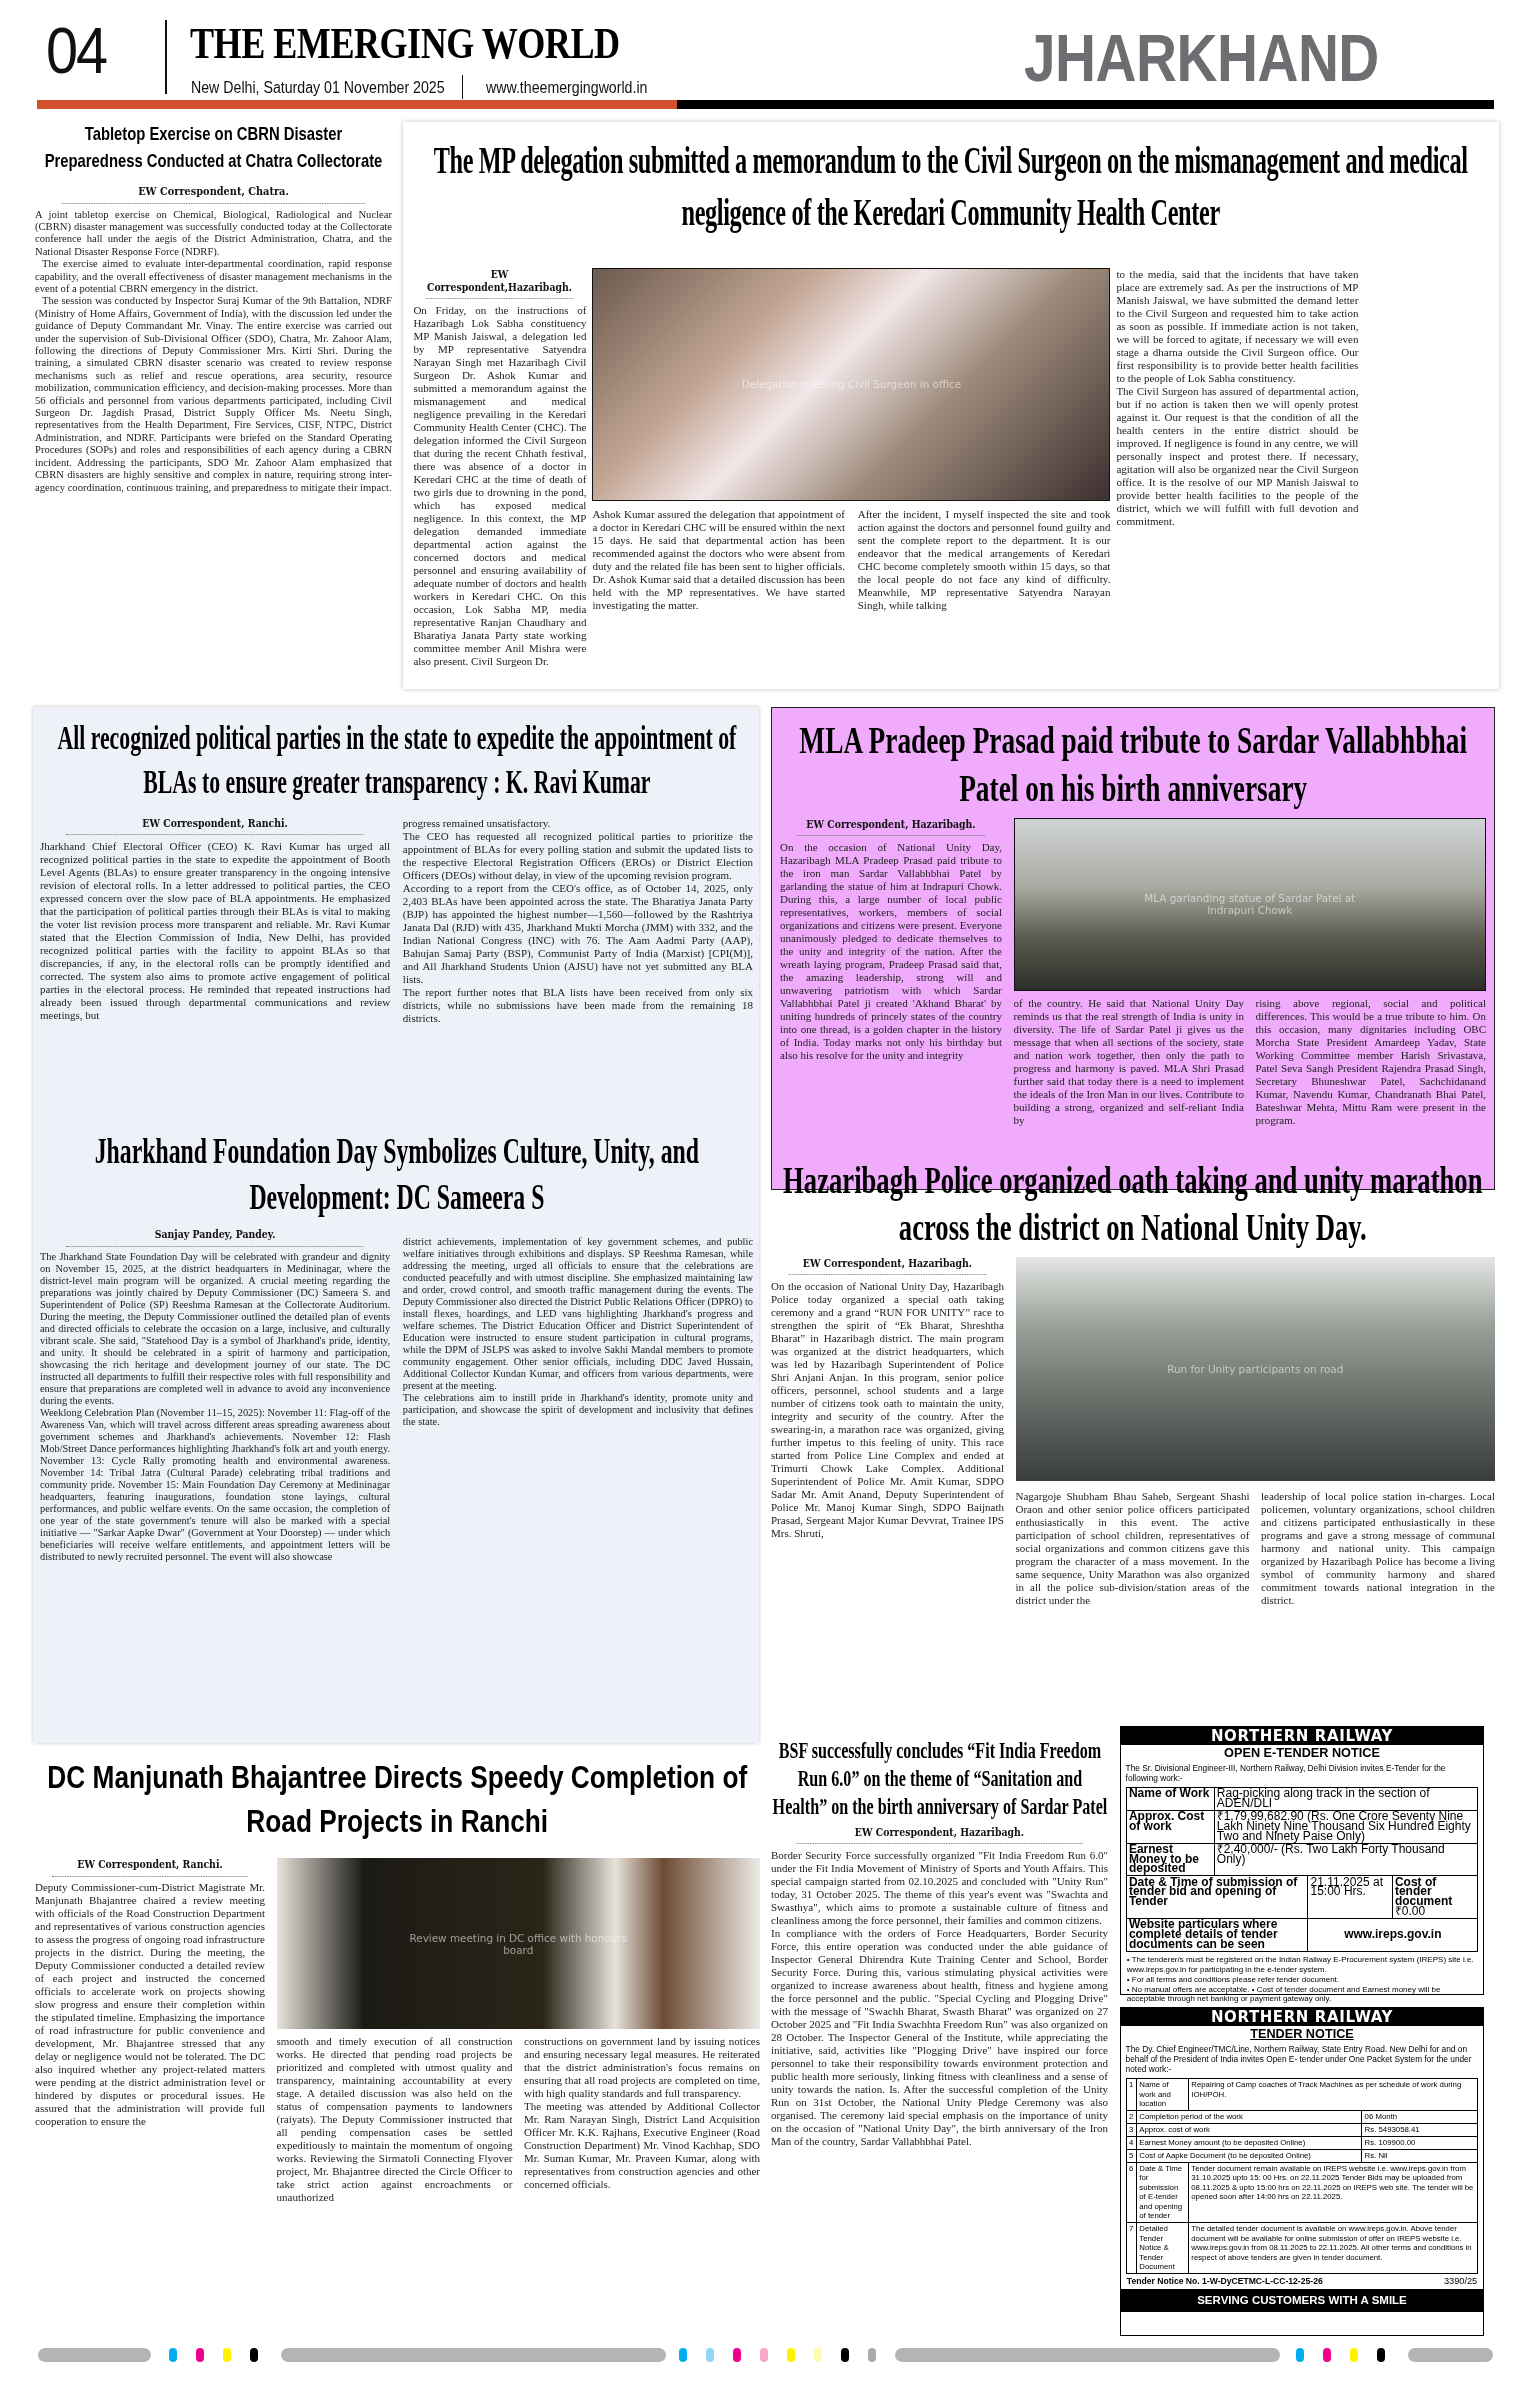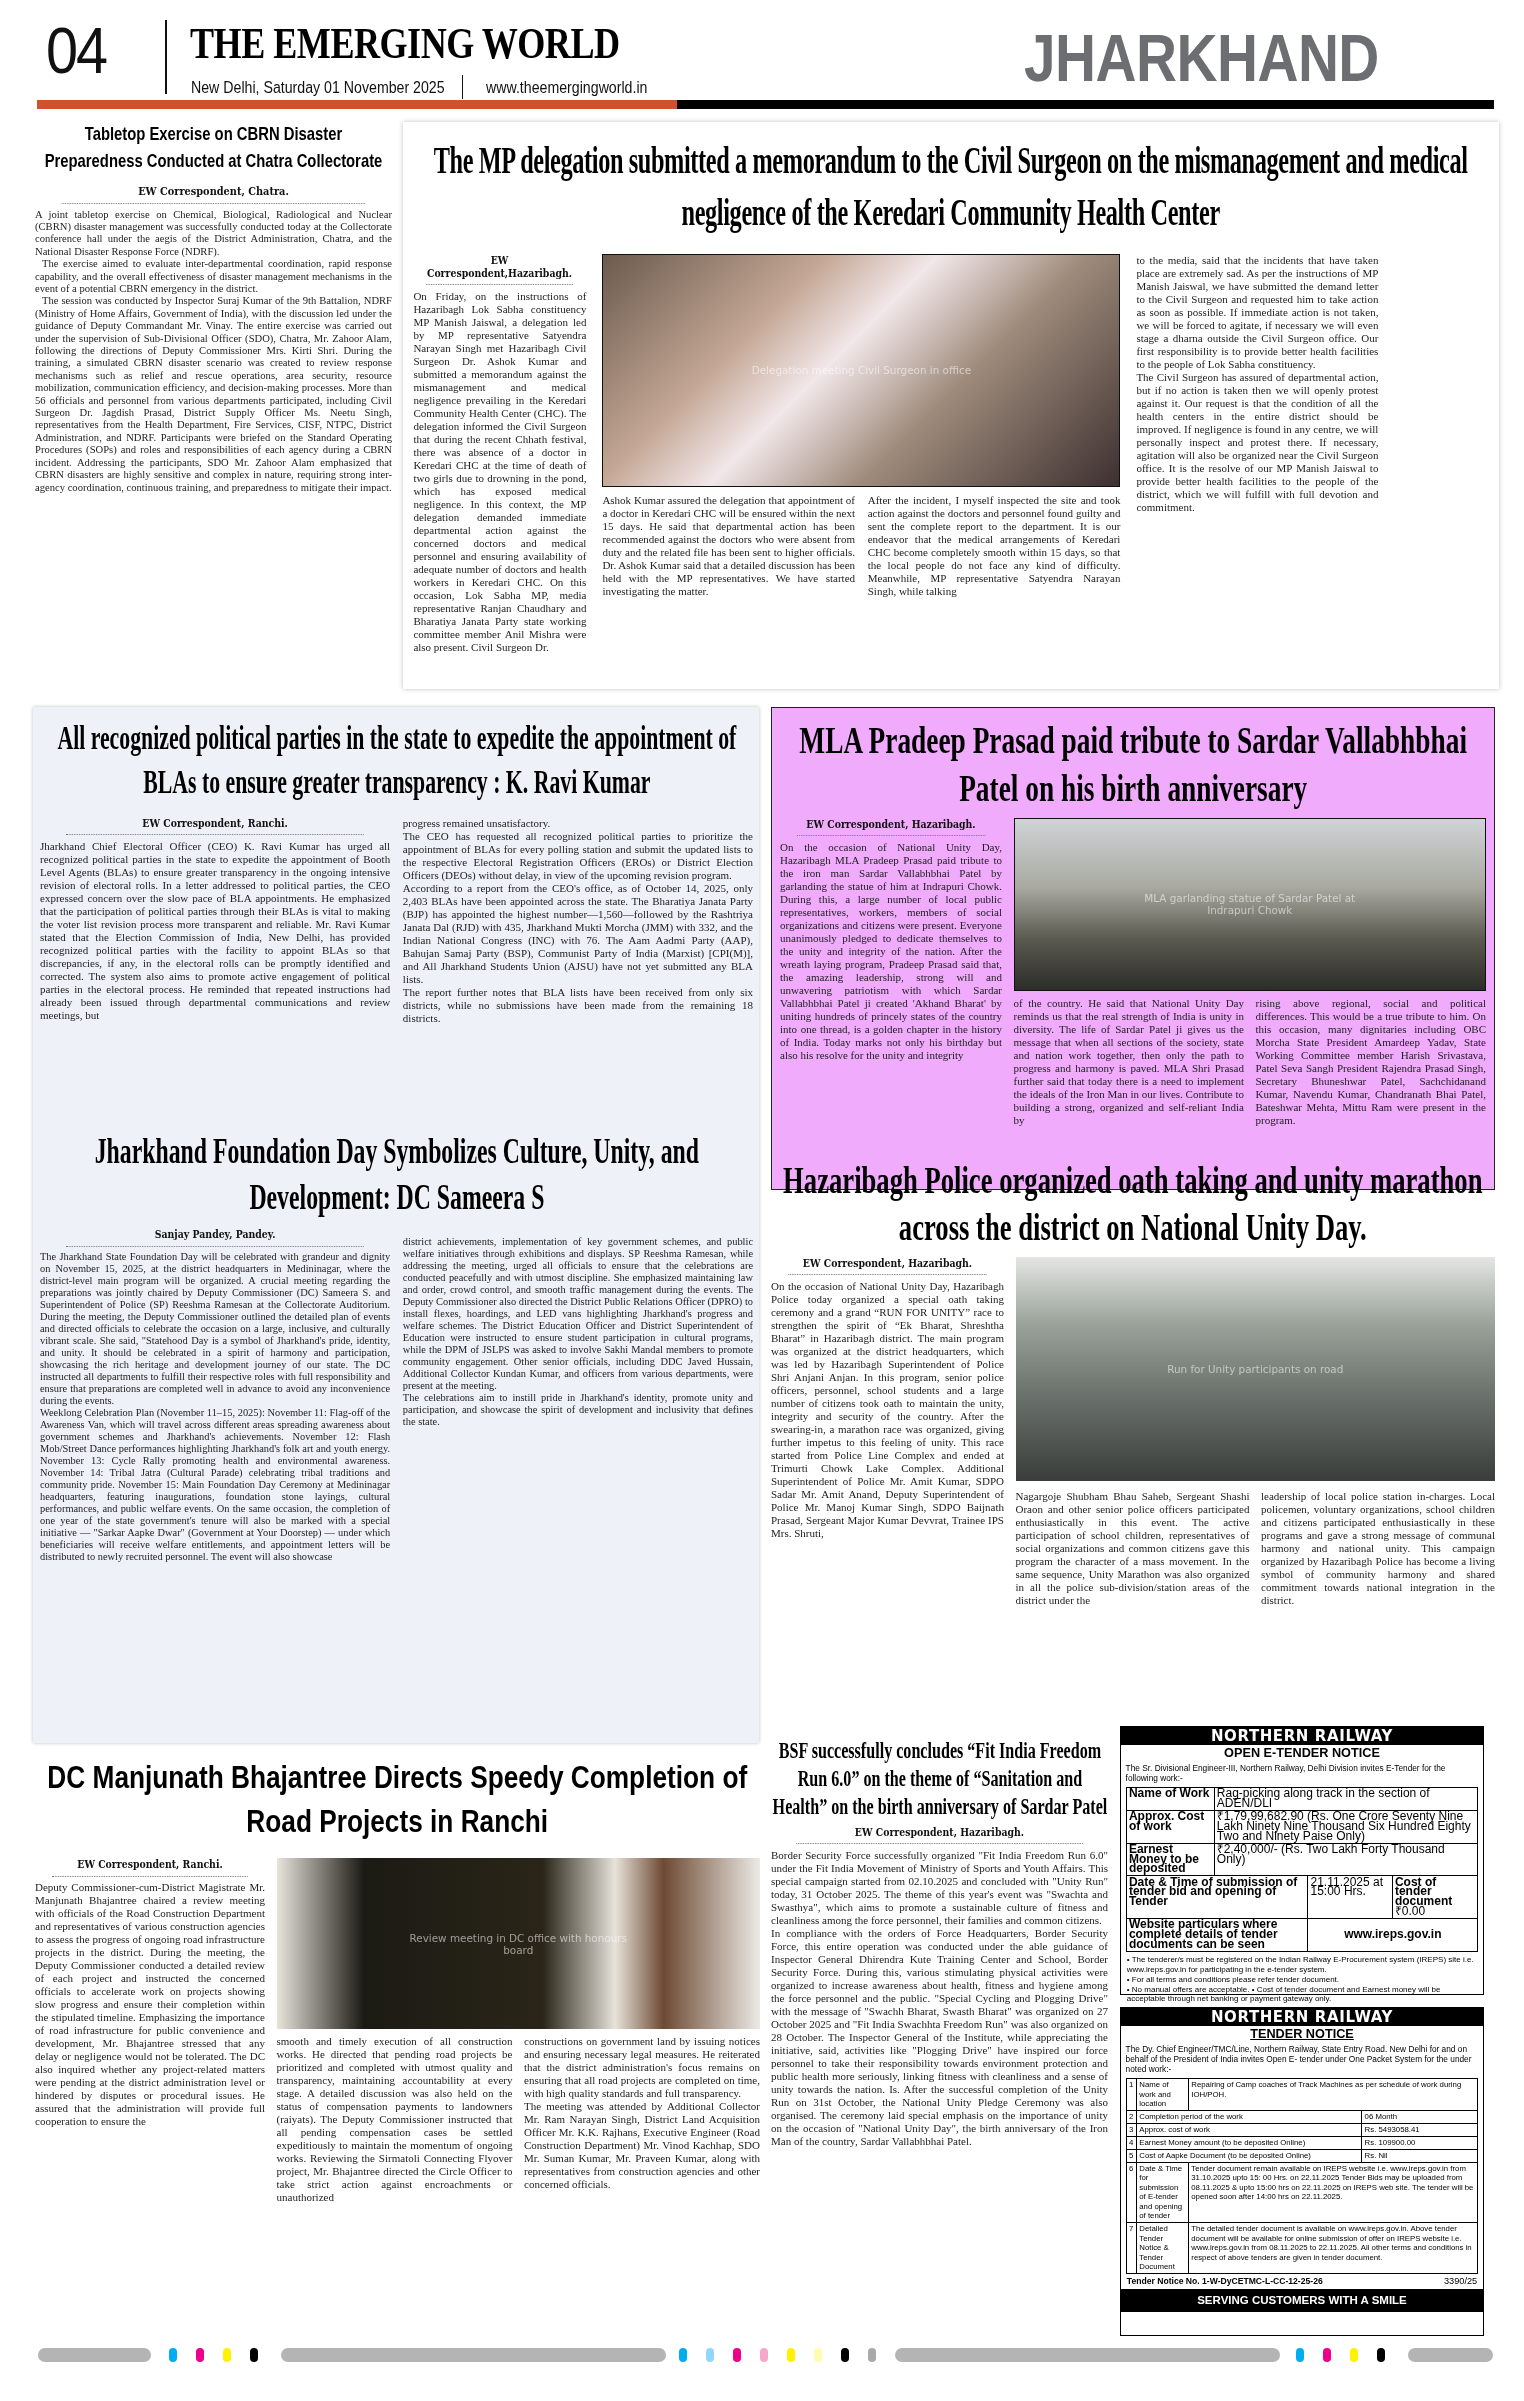--- a/index.html
+++ b/index.html
@@ -62,21 +62,21 @@
   <div class="byline" style="margin-top:10.4px;font-size:11.5px">EW Correspondent, Chatra.</div>
   <div class="body" style="font-size:10.6px;line-height:12.4px">
     <p style="text-indent:0">A joint tabletop exercise on Chemical, Biological, Radiological and Nuclear (CBRN) disaster management was successfully conducted today at the Collectorate conference hall under the aegis of the District Administration, Chatra, and the National Disaster Response Force (NDRF).</p>
     <p>The exercise aimed to evaluate inter-departmental coordination, rapid response capability, and the overall effectiveness of disaster management mechanisms in the event of a potential CBRN emergency in the district.</p>
     <p>The session was conducted by Inspector Suraj Kumar of the 9th Battalion, NDRF (Ministry of Home Affairs, Government of India), with the discussion led under the guidance of Deputy Commandant Mr. Vinay. The entire exercise was carried out under the supervision of Sub-Divisional Officer (SDO), Chatra, Mr. Zahoor Alam, following the directions of Deputy Commissioner Mrs. Kirti Shri. During the training, a simulated CBRN disaster scenario was created to review response mechanisms such as relief and rescue operations, area security, resource mobilization, communication efficiency, and decision-making processes. More than 56 officials and personnel from various departments participated, including Civil Surgeon Dr. Jagdish Prasad, District Supply Officer Ms. Neetu Singh, representatives from the Health Department, Fire Services, CISF, NTPC, District Administration, and NDRF. Participants were briefed on the Standard Operating Procedures (SOPs) and roles and responsibilities of each agency during a CBRN incident. Addressing the participants, SDO Mr. Zahoor Alam emphasized that CBRN disasters are highly sensitive and complex in nature, requiring strong inter-agency coordination, continuous training, and preparedness to mitigate their impact.</p>
   </div>
 </div>
 
 <div class="story shadow" style="left:403px;top:122px;width:1096px;height:567px;background:#fff;padding:11.5px 10.4px">
   <div class="hl" style="font-size:38px;line-height:52px;transform:scaleX(.64);width:156%;margin-left:-28%;letter-spacing:-0.6px">The MP delegation submitted a memorandum to the Civil Surgeon on the mismanagement and medical negligence of the Keredari Community Health Center</div>
-  <div style="display:flex;gap:16px;margin-top:16px">
+  <div style="display:flex;gap:6px;margin-top:30px">
     <div style="width:173px">
       <div class="byline">EW Correspondent,Hazaribagh.</div>
       <div class="body">On Friday, on the instructions of Hazaribagh Lok Sabha constituency MP Manish Jaiswal, a delegation led by MP representative Satyendra Narayan Singh met Hazaribagh Civil Surgeon Dr. Ashok Kumar and submitted a memorandum against the mismanagement and medical negligence prevailing in the Keredari Community Health Center (CHC). The delegation informed the Civil Surgeon that during the recent Chhath festival, there was absence of a doctor in Keredari CHC at the time of death of two girls due to drowning in the pond, which has exposed medical negligence. In this context, the MP delegation demanded immediate departmental action against the concerned doctors and medical personnel and ensuring availability of adequate number of doctors and health workers in Keredari CHC. On this occasion, Lok Sabha MP, media representative Ranjan Chaudhary and Bharatiya Janata Party state working committee member Anil Mishra were also present. Civil Surgeon Dr.</div>
     </div>
     <div style="width:518px">
       <div class="photo" style="width:518px;height:233px;background:linear-gradient(135deg,#6b5a4d 0%,#c4a795 30%,#f2e7e9 45%,#9e8b7b 65%,#3d3030 100%)">
         <span class="img-glyph">Delegation meeting Civil Surgeon in office</span>
       </div>
       <div style="display:flex;gap:12.7px;margin-top:7px">
         <div class="body" style="flex:1">Ashok Kumar assured the delegation that appointment of a doctor in Keredari CHC will be ensured within the next 15 days. He said that departmental action has been recommended against the doctors who were absent from duty and the related file has been sent to higher officials. Dr. Ashok Kumar said that a detailed discussion has been held with the MP representatives. We have started investigating the matter.</div>

